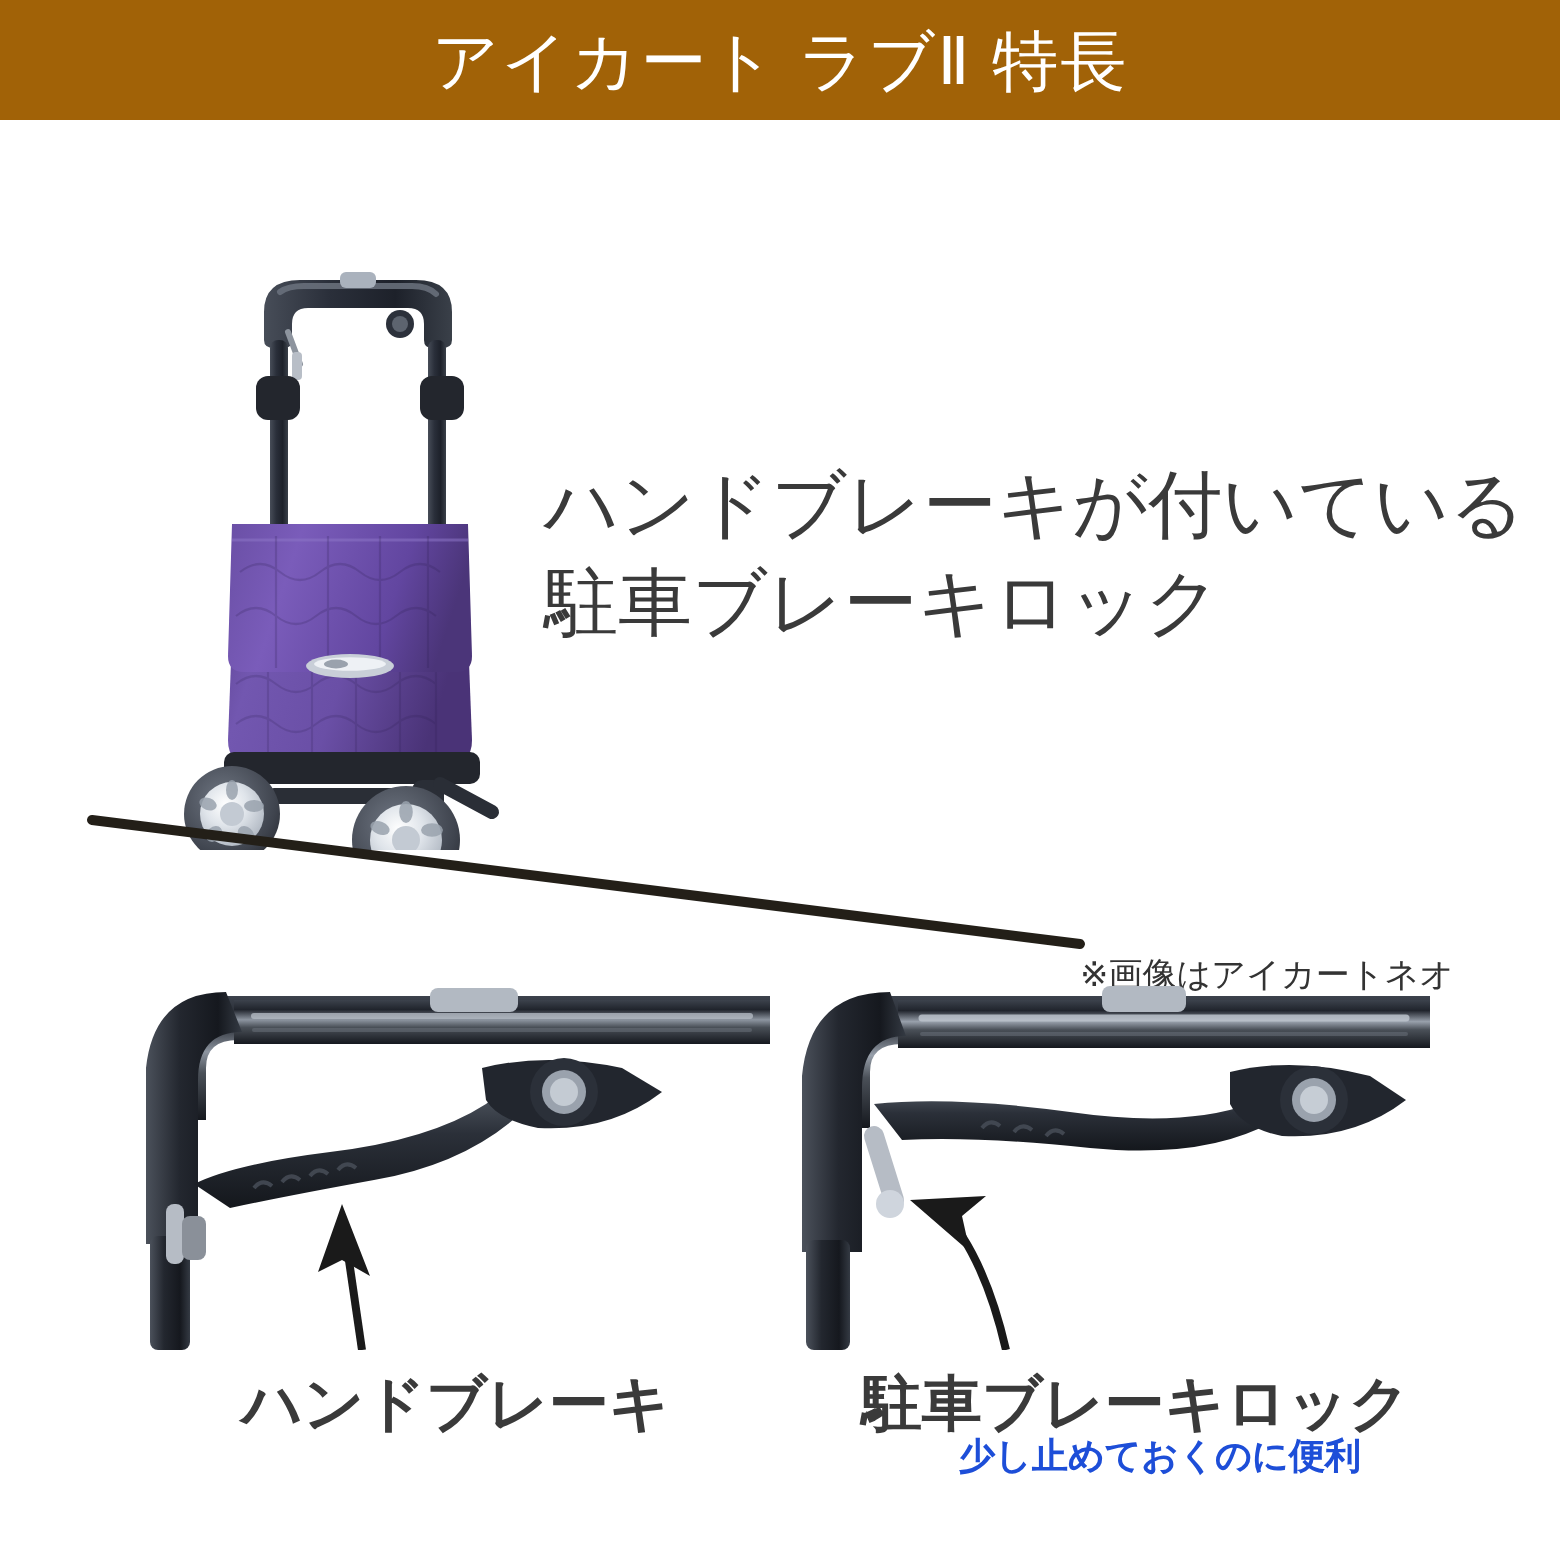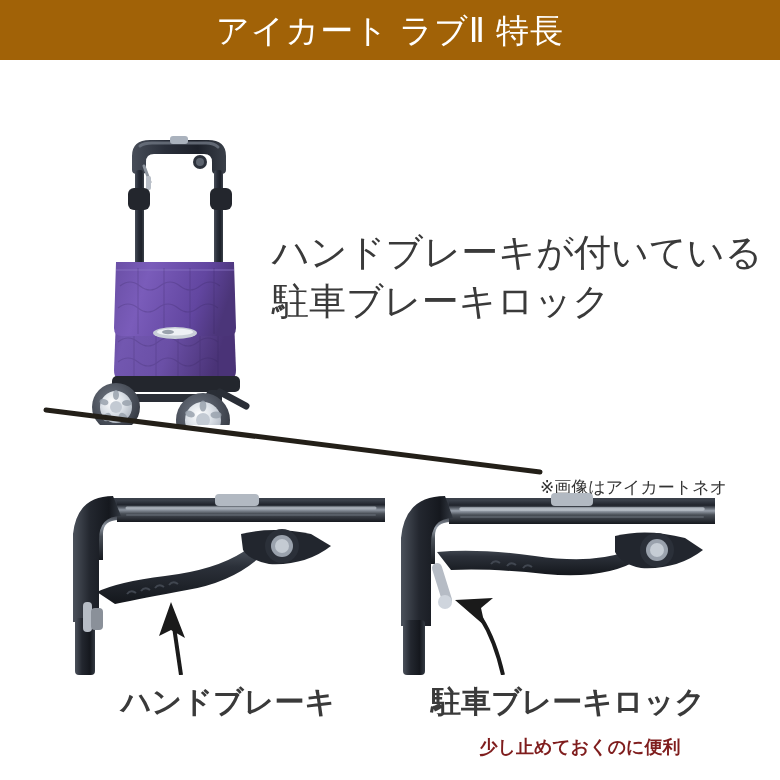--- a/index.html
+++ b/index.html
@@ -116,25 +116,25 @@
     position: absolute;
     top: 192px;
     width: 330px;
     text-align: center;
     font-size: 30px;
     color: #3a3a3a;
     white-space: nowrap;
   }
   .detail-subcaption {
     position: absolute;
-    top: 245px;
+    top: 226px;
     width: 330px;
     text-align: center;
     font-size: 18px;
-    color: #7f1d1d;
+    color: #1d4ed8;
     white-space: nowrap;
   }
   .detail-item.left .detail-caption  { left: 8px; }
   .detail-item.right .detail-caption { left: 18px; }
   .detail-item.right .detail-subcaption { left: 30px; }
 
   svg { display: block; }
 </style>
 </head>
 <body>

